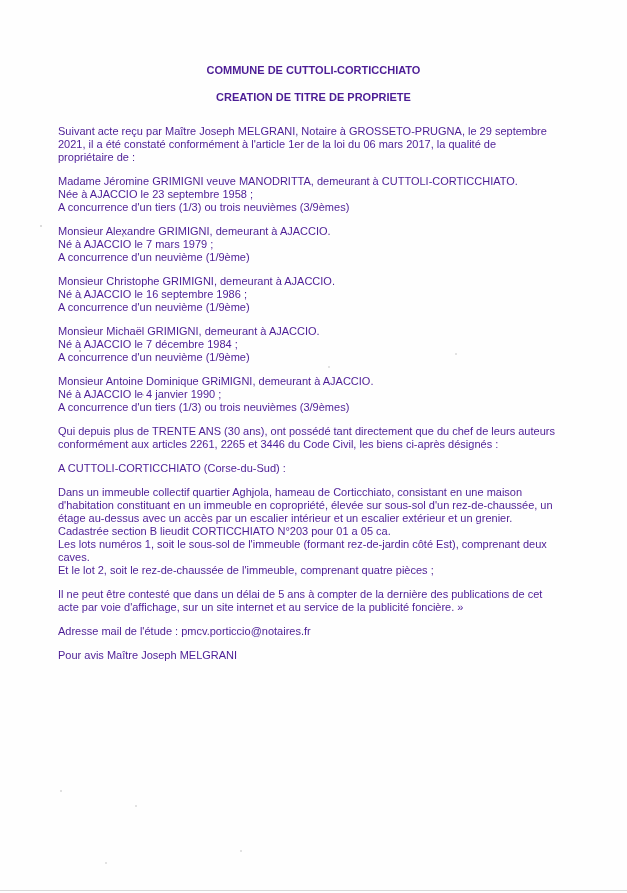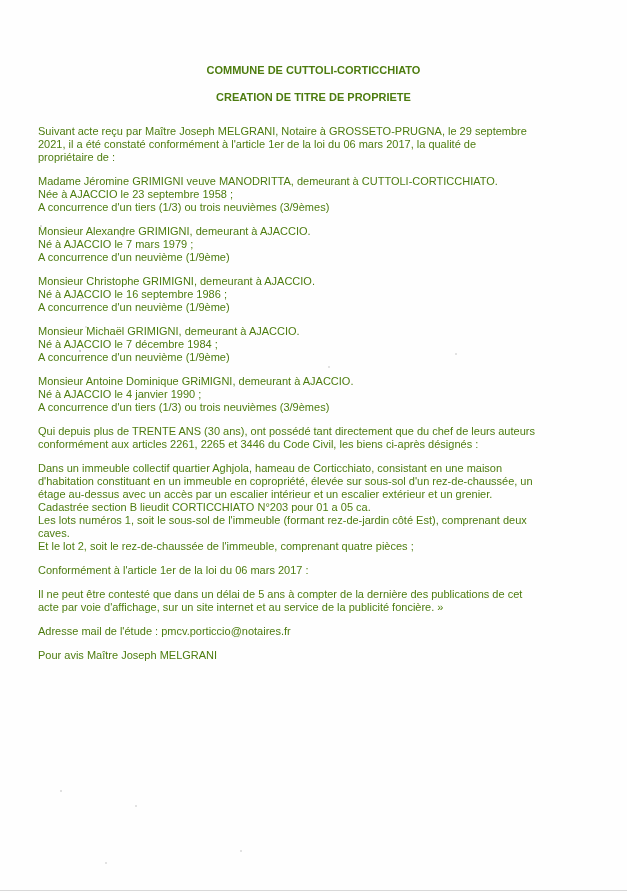--- a/index.html
+++ b/index.html
@@ -7,39 +7,39 @@
     padding: 0;
     background: #ffffff;
   }
   .page {
     position: relative;
     width: 627px;
     height: 893px;
     background: #fefefe;
     overflow: hidden;
     font-family: "Liberation Sans", "DejaVu Sans", sans-serif;
-    color: #4d7c0f;
+    color: #4c1d95;
     -webkit-font-smoothing: antialiased;
   }
   .doc-header {
     padding-top: 64px;
     text-align: center;
     font-weight: bold;
     font-size: 11px;
     line-height: 13px;
   }
   .doc-header .commune { margin: 0 0 14px 0; }
   .doc-header .doctitle { margin: 0 0 0 0; }
   .doc-header .notaries {
     white-space: pre-line;
     line-height: 12.5px;
   }
   .doc-body {
     margin-top: 21px;
-    padding-left: 38px;
+    padding-left: 58px;
     padding-right: 48px;
     font-size: 11px;
     line-height: 13px;
   }
   .doc-body p {
     margin: 0 0 11px 0;
     white-space: pre-line;
   }
   
   .noise {
@@ -104,30 +104,30 @@
 Né à AJACCIO le 7 décembre 1984 ;
 A concurrence d'un neuvième (1/9ème)</p>
 
     <p>Monsieur Antoine Dominique GRiMIGNI, demeurant à AJACCIO.
 Né à AJACCIO le 4 janvier 1990 ;
 A concurrence d'un tiers (1/3) ou trois neuvièmes (3/9èmes)</p>
 
     <p>Qui depuis plus de TRENTE ANS (30 ans), ont possédé tant directement que du chef de leurs auteurs
 conformément aux articles 2261, 2265 et 3446 du Code Civil, les biens ci-après désignés :</p>
 
+    <p>A CUTTOLI-CORTICCHIATO (Corse-du-Sud) :</p>
 
     <p>Dans un immeuble collectif quartier Aghjola, hameau de Corticchiato, consistant en une maison
 d'habitation constituant en un immeuble en copropriété, élevée sur sous-sol d'un rez-de-chaussée, un
 étage au-dessus avec un accès par un escalier intérieur et un escalier extérieur et un grenier.
 Cadastrée section B lieudit CORTICCHIATO N°203 pour 01 a 05 ca.
 Les lots numéros 1, soit le sous-sol de l'immeuble (formant rez-de-jardin côté Est), comprenant deux
 caves.
 Et le lot 2, soit le rez-de-chaussée de l'immeuble, comprenant quatre pièces ;</p>
 
-    <p>Conformément à l'article 1er de la loi du 06 mars 2017 :</p>
 
 
     <p>Il ne peut être contesté que dans un délai de 5 ans à compter de la dernière des publications de cet
 acte par voie d'affichage, sur un site internet et au service de la publicité foncière. »</p>
 
     <p>Adresse mail de l'étude : pmcv.porticcio@notaires.fr</p>
 
     <p>Pour avis Maître Joseph MELGRANI</p>
   </main>
 

